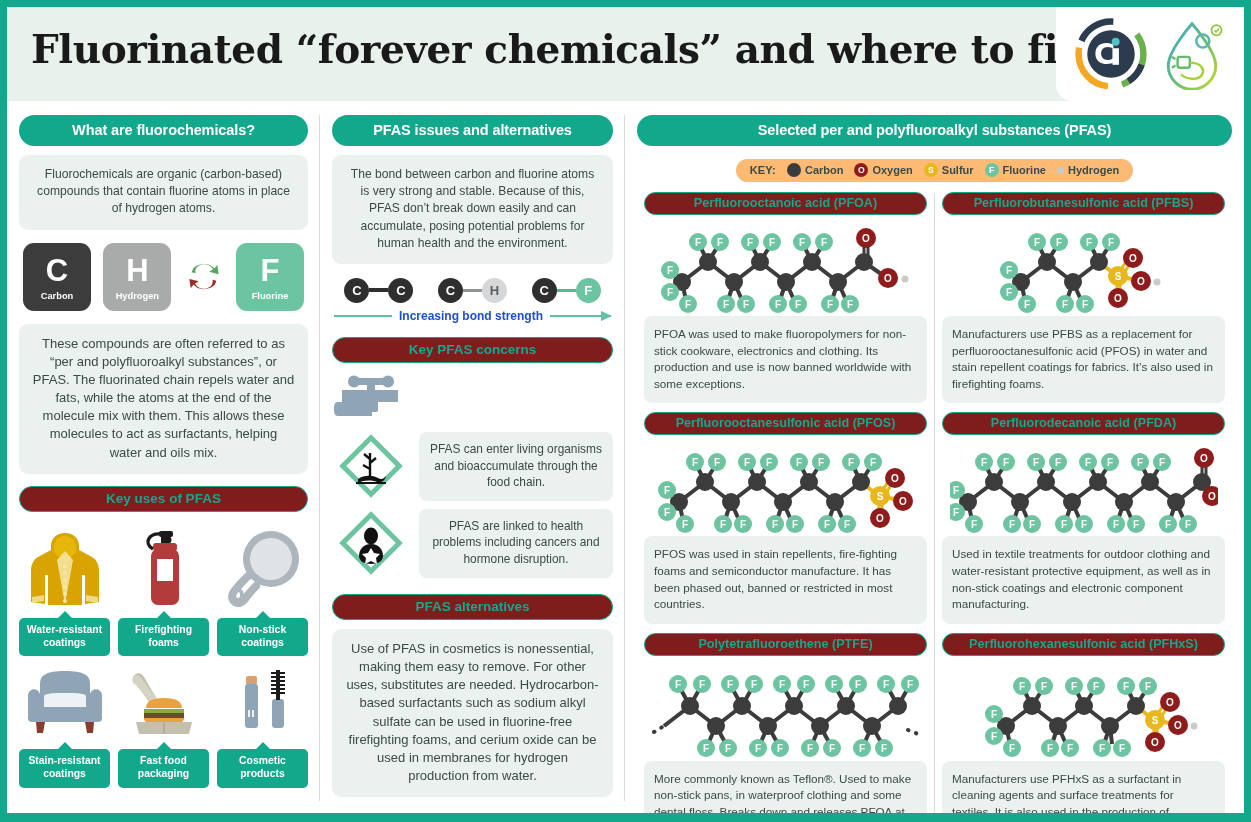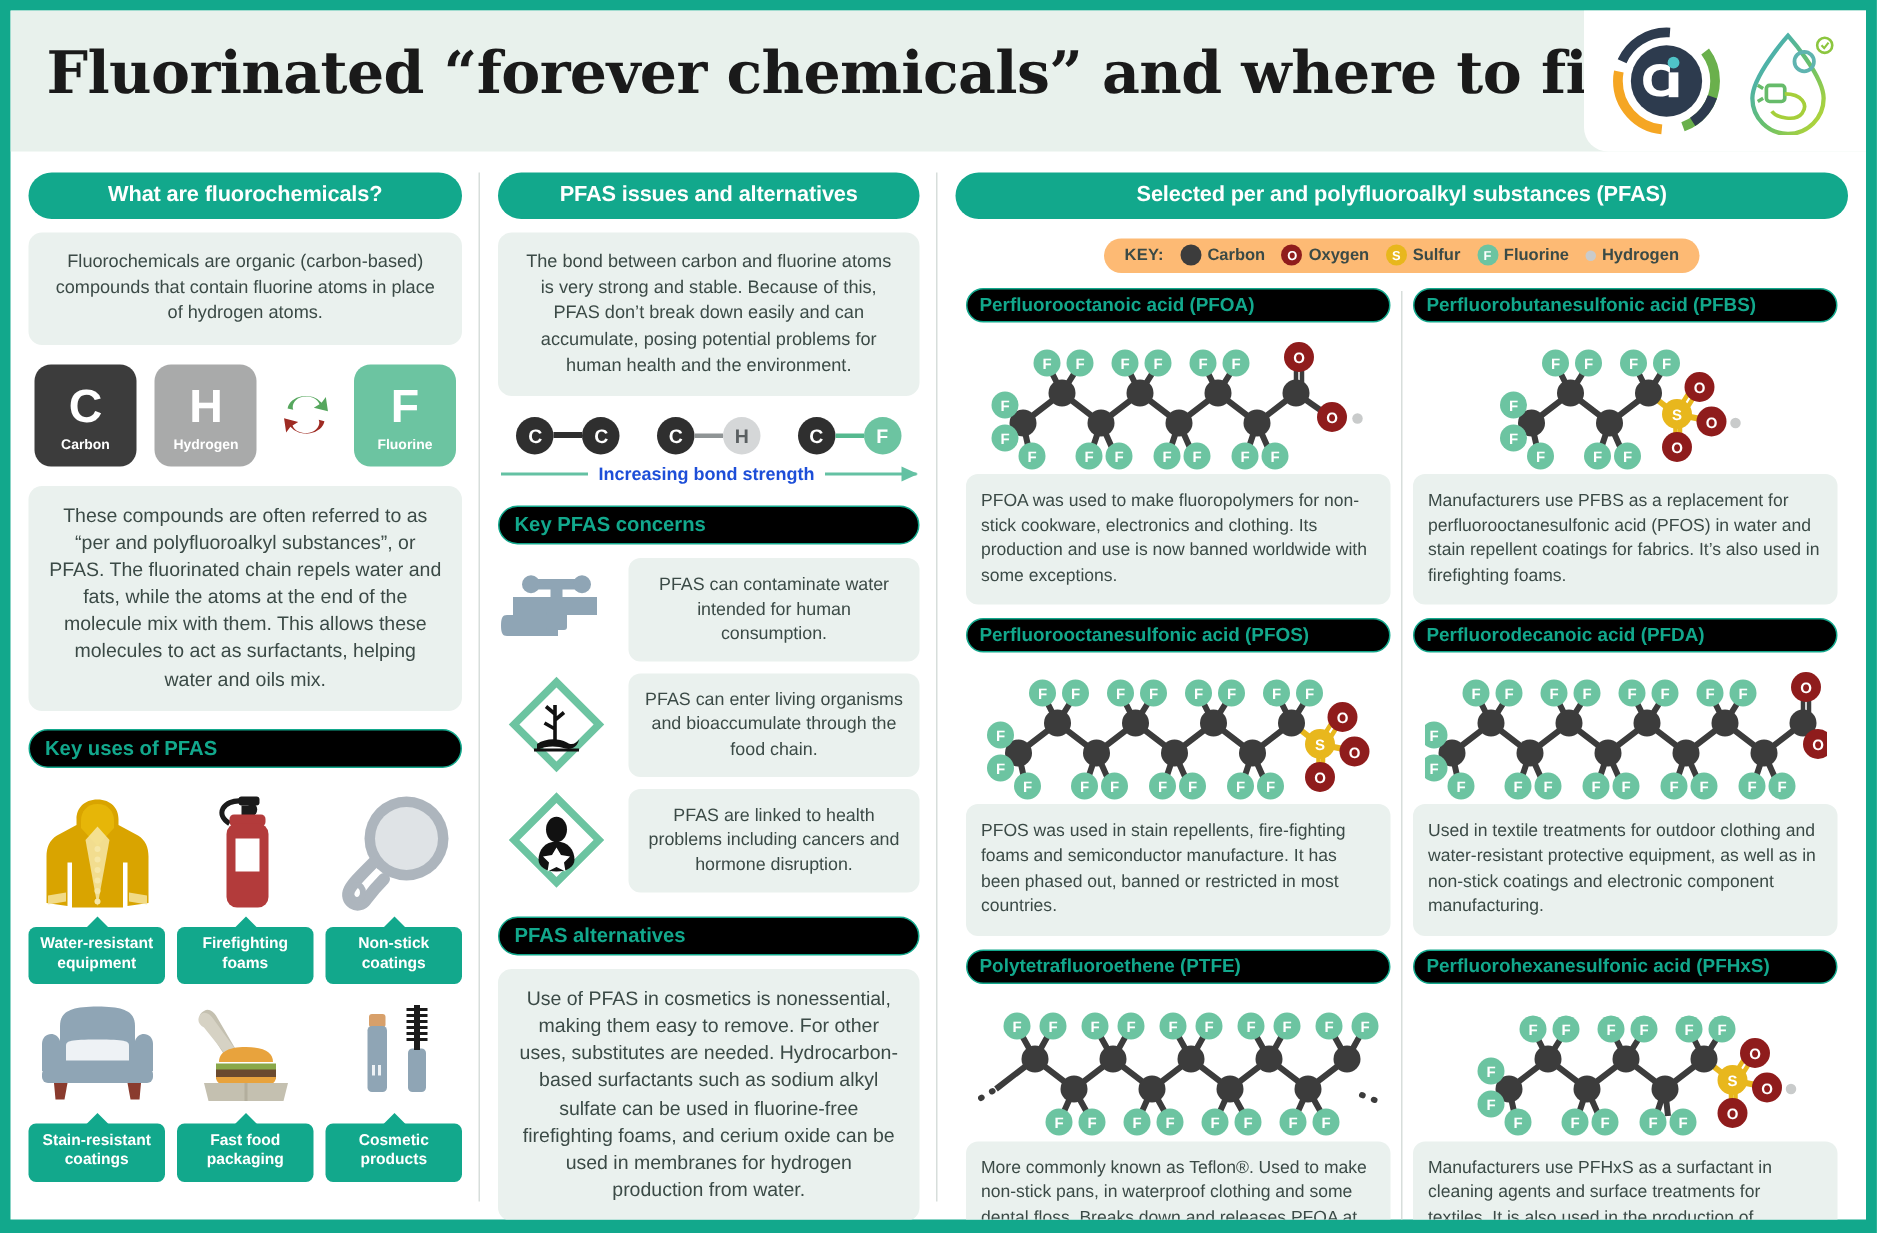--- a/index.html
+++ b/index.html
@@ -46,23 +46,23 @@
   .vdiv { position: absolute; top: 14px; bottom: 12px; width: 1px; background: #d7dedb; }
   
   .pill {
     background: #12a88c; color: #ffffff;
     border-radius: 18px; text-align: center;
     font-size: 14.5px; font-weight: 700; letter-spacing: -0.1px;
     padding: 7px 10px 8px 10px;
     margin-bottom: 9px;
   }
   .pill-outline {
-    background: #000000; color: #12a88c;
+    background: #7f1d1d; color: #12a88c;
     border: 1.6px solid #12a88c;
-    border-radius: 16px; 
+    border-radius: 16px; text-align: center;
     font-size: 13.5px; font-weight: 700;
     padding: 4px 10px 5px 10px;
     margin-bottom: 9px;
   }
   .pill-outline.sm { font-size: 12.6px; padding: 3px 8px 4px 8px; }
   
   .card {
     background: #eaf1ee; border-radius: 9px;
     padding: 11px 13px 12px 13px;
     text-align: center;
@@ -234,21 +234,21 @@
                       <circle cx="38" cy="46" r="2"></circle>
                   <circle cx="38" cy="53" r="2"></circle>
                       <circle cx="38" cy="60" r="2"></circle>
                   <circle cx="38" cy="67" r="2"></circle>
                       <circle cx="38" cy="74" r="2"></circle>
                 </g>
                 <path d="M5 70 l12 -2 l0 6 l-12 2 z" fill="#f6e7a8" opacity="0.8"></path>
                 <path d="M71 70 l-12 -2 l0 6 l12 2 z" fill="#f6e7a8" opacity="0.8"></path>
               </svg>
             </div>
-            <div class="use-label">Water-resistant equipment</div>
+            <div class="use-label">Water-resistant coatings</div>
           </div>
           <div class="use">
             <div class="use-art">
               <svg width="58" height="82" viewBox="0 0 58 82">
                 <path d="M18 22 C 8 16, 14 6, 26 7 C 34 8, 36 12, 34 15" fill="none" stroke="#1b1b1b" stroke-width="3.4"></path>
                 <rect x="24" y="4" width="14" height="6" rx="2" fill="#1b1b1b"></rect>
                 <rect x="26" y="10" width="9" height="7" fill="#1b1b1b"></rect>
                 <rect x="18" y="16" width="24" height="8" rx="3" fill="#b33b3b"></rect>
                 <rect x="16" y="22" width="28" height="56" rx="7" fill="#b33b3b"></rect>
                 <rect x="22" y="32" width="16" height="22" fill="#ffffff"></rect>
@@ -361,21 +361,20 @@
           <svg width="74" height="52" viewBox="0 0 74 52">
             <rect x="20" y="6" width="34" height="7" rx="3.5" fill="#8fa5b5"></rect>
             <circle cx="20" cy="9.5" r="6" fill="#8fa5b5"></circle>
             <circle cx="54" cy="9.5" r="6" fill="#8fa5b5"></circle>
             <rect x="33" y="10" width="8" height="8" fill="#8fa5b5"></rect>
             <path d="M8 18 l56 0 l0 12 l-26 0 l0 14 l-30 0 z" fill="#8fa5b5"></path>
             <path d="M4 30 l14 0 l0 14 l-14 0 c-3 0 -4 -2 -4 -7 c0 -5 1 -7 4 -7 z" fill="#8fa5b5"></path>
             <rect x="30" y="28" width="14" height="12" rx="2" fill="#8fa5b5"></rect>
           </svg>
         </div>
-        <div class="concern-text">PFAS can contaminate water intended for human consumption.</div>
       </div>
 
       <div class="concern">
         <div class="concern-icon">
           <svg width="66" height="66" viewBox="0 0 66 66">
             <rect x="13" y="13" width="40" height="40" transform="rotate(45 33 33)" fill="#ffffff" stroke="#6cc4a1" stroke-width="5"></rect>
             <path d="M32 20 l0 24 M32 26 l-6 -5 M32 30 l6 -5 M32 36 l-7 -4" stroke="#111" stroke-width="2.4" fill="none"></path>
             <path d="M20 46 c6 -4 14 -4 20 -1 c3 2 6 1 8 -2 c-1 5 -5 7 -9 6 c-6 -2 -13 -2 -19 1 z" fill="#111"></path>
             <path d="M18 49 l30 0 l0 2 l-30 0 z" fill="#111"></path>
           </svg>

